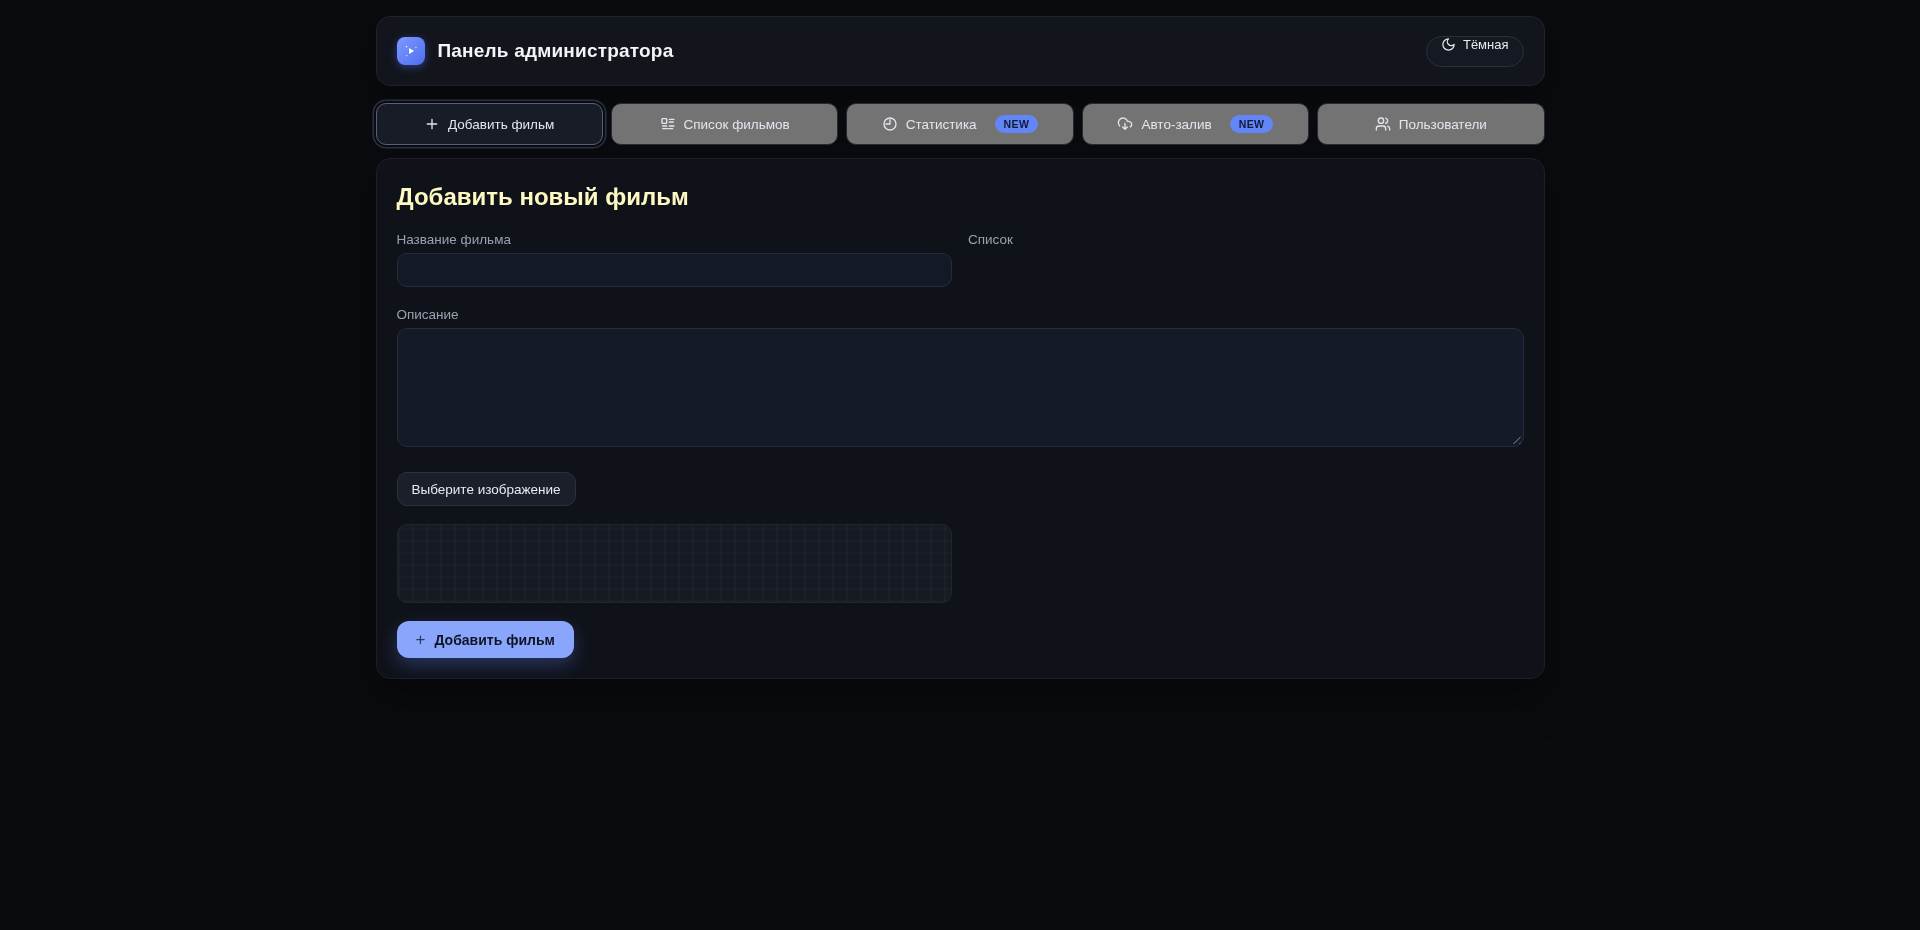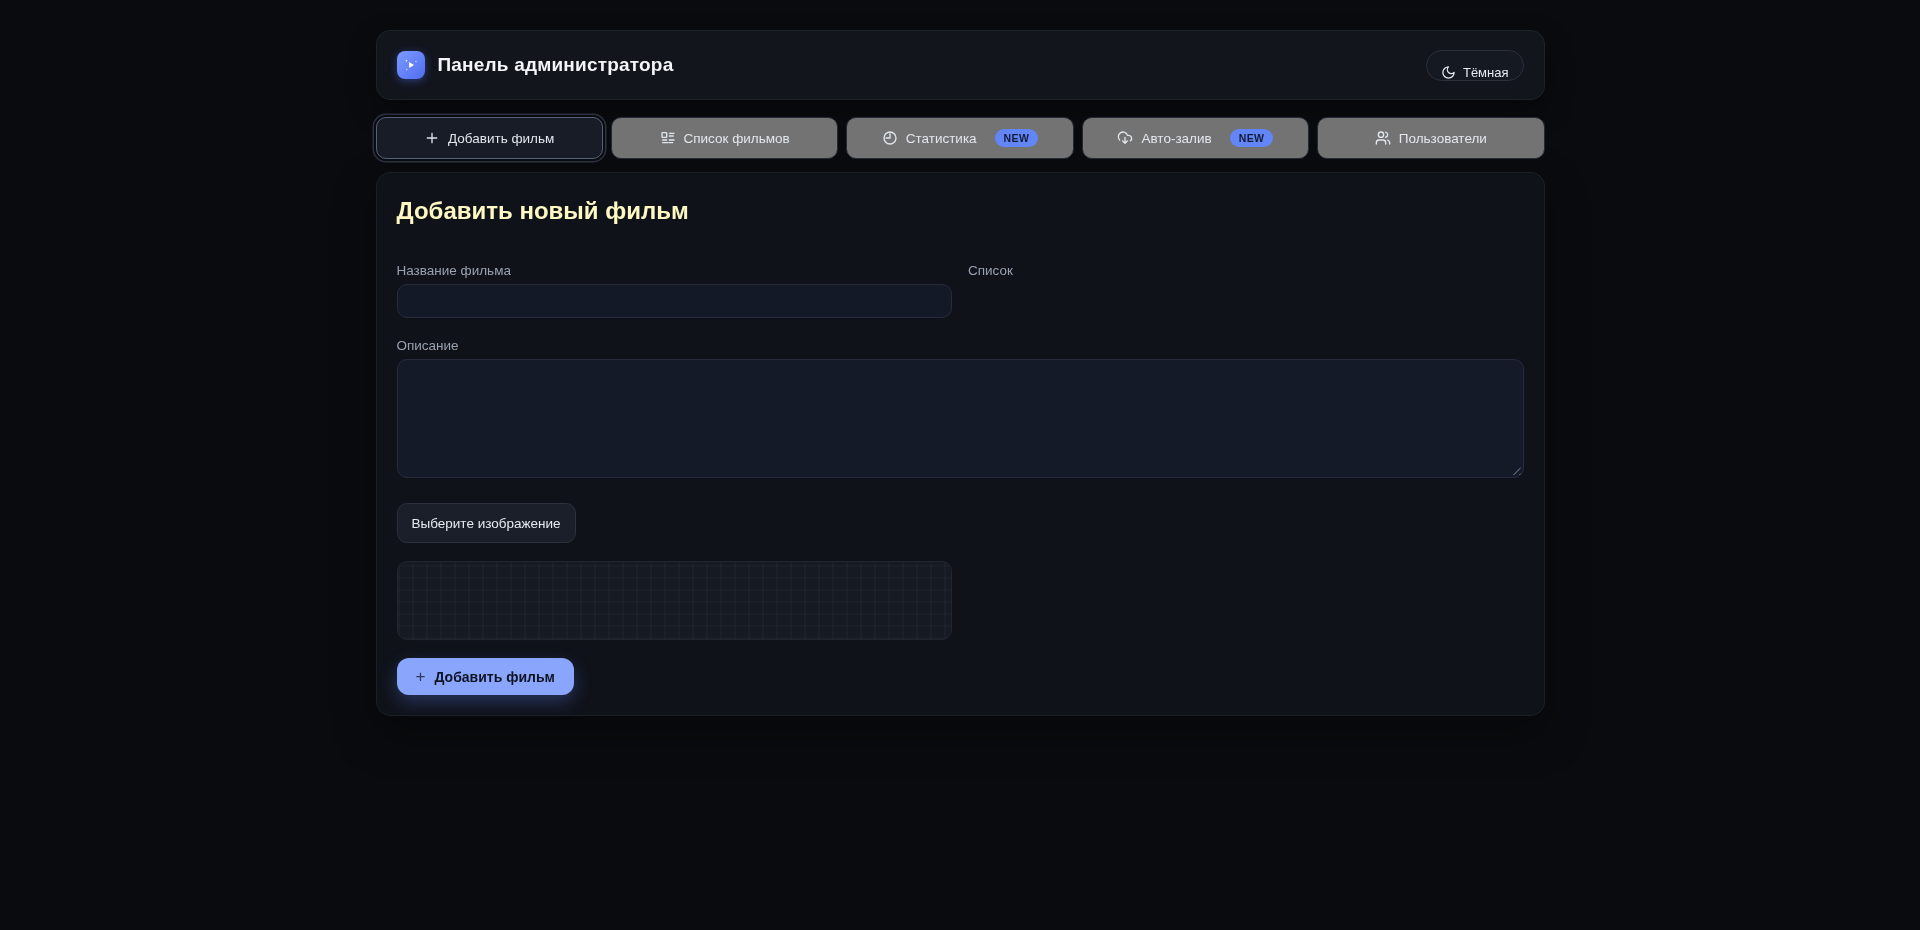--- a/index.html
+++ b/index.html
@@ -10,41 +10,40 @@
     color: #e8ebf1;
     overflow: hidden;
   }
   .page { width: 1169px; margin: 0 auto; padding-top: 16px; }
 
   
   .panel {
     background: #12151c;
     border: 1px solid #1e222b;
     border-radius: 14px;
-    margin-top: 14px;
   }
   .header {
     height: 70px;
     display: flex;
     align-items: center;
     justify-content: space-between;
     padding: 0 20px;
     box-shadow: 0 12px 28px rgba(0,0,0,.38);
   }
   .header-left { display: flex; align-items: center; gap: 13px; }
   .logo {
     width: 28px; height: 28px; border-radius: 8px;
     background: linear-gradient(135deg, #7d9bff, #4f6df0);
     display: flex; align-items: center; justify-content: center;
     box-shadow: 0 2px 8px rgba(79,109,240,.45);
   }
   .logo svg { width: 18px; height: 18px; }
   h1 { font-size: 19px; font-weight: 700; color: #f3f5f8; letter-spacing: .2px; }
   .theme-toggle {
-    display: flex; align-items: flex-end; gap: 7px;
+    display: flex; align-items: flex-start; gap: 7px;
     height: 31px; padding: 0 14px;
     background: #151922; border: 1px solid #2b303b; border-radius: 999px;
     color: #e7eaf0; font-size: 13px; font-family: inherit; cursor: pointer;
   }
   .theme-toggle svg { width: 15px; height: 15px; }
 
   
   .tabs { margin-top: 17px; display: flex; gap: 8px; }
   .tab {
     flex: 1; height: 42px;
@@ -71,21 +70,21 @@
     background: #0f1219;
     border: 1px solid #1b1f29;
     border-radius: 14px;
     padding: 24px 20px 20px;
     box-shadow: 0 18px 44px rgba(0,0,0,.35);
   }
   h2 { font-size: 24px; font-weight: 700; color: #fef9c3; margin-bottom: 21px; }
   .grid2 { display: grid; grid-template-columns: 1fr 1fr; gap: 16px; }
   .row1 { margin-bottom: 20px; }
   .row-desc { margin-bottom: 25px; }
-  label { display: block; font-size: 13.5px; color: #9aa2b0; margin-bottom: 6px; margin-top: 17px; }
+  label { display: block; font-size: 13.5px; color: #9aa2b0; margin-bottom: 6px; }
   .input {
     width: 100%; height: 34px;
     background: #141927; border: 1px solid #262c3b; border-radius: 10px;
     padding: 0 12px; color: #eef0f5; font-size: 14px; font-family: inherit;
     outline: none;
   }
   .select {
     width: 100%; height: 34px;
     background: #141927; border: 1px solid #262c3b; border-radius: 10px;
     padding: 0 12px; color: #eef0f5; font-size: 13.5px;
@@ -100,21 +99,21 @@
     padding: 10px 12px; color: #eef0f5; font-size: 14px; font-family: inherit;
     resize: none; outline: none;
   }
   .grip {
     position: absolute; right: 3px; bottom: 3px; width: 11px; height: 11px;
     clip-path: polygon(100% 0, 100% 100%, 0 100%);
     background: repeating-linear-gradient(315deg, #49536a 0 1.5px, transparent 1.5px 4.5px);
     pointer-events: none;
   }
   .img-btn {
-    display: inline-block; height: 40px; padding: 0 14px;
+    display: inline-block; height: 34px; padding: 0 14px;
     background: #1a1f2a; border: 1px solid #2b313d; border-radius: 10px;
     color: #e8ebf1; font-size: 13.5px; font-family: inherit; cursor: pointer;
     margin-bottom: 18px;
   }
   .dropzone {
     height: 79px; border-radius: 10px; border: 1px solid #20252f;
     background:
       repeating-linear-gradient(90deg, rgba(255,255,255,0.025) 0 2px, transparent 2px 14px),
       repeating-linear-gradient(0deg, rgba(255,255,255,0.018) 0 2px, transparent 2px 12px),
       #151a23;

